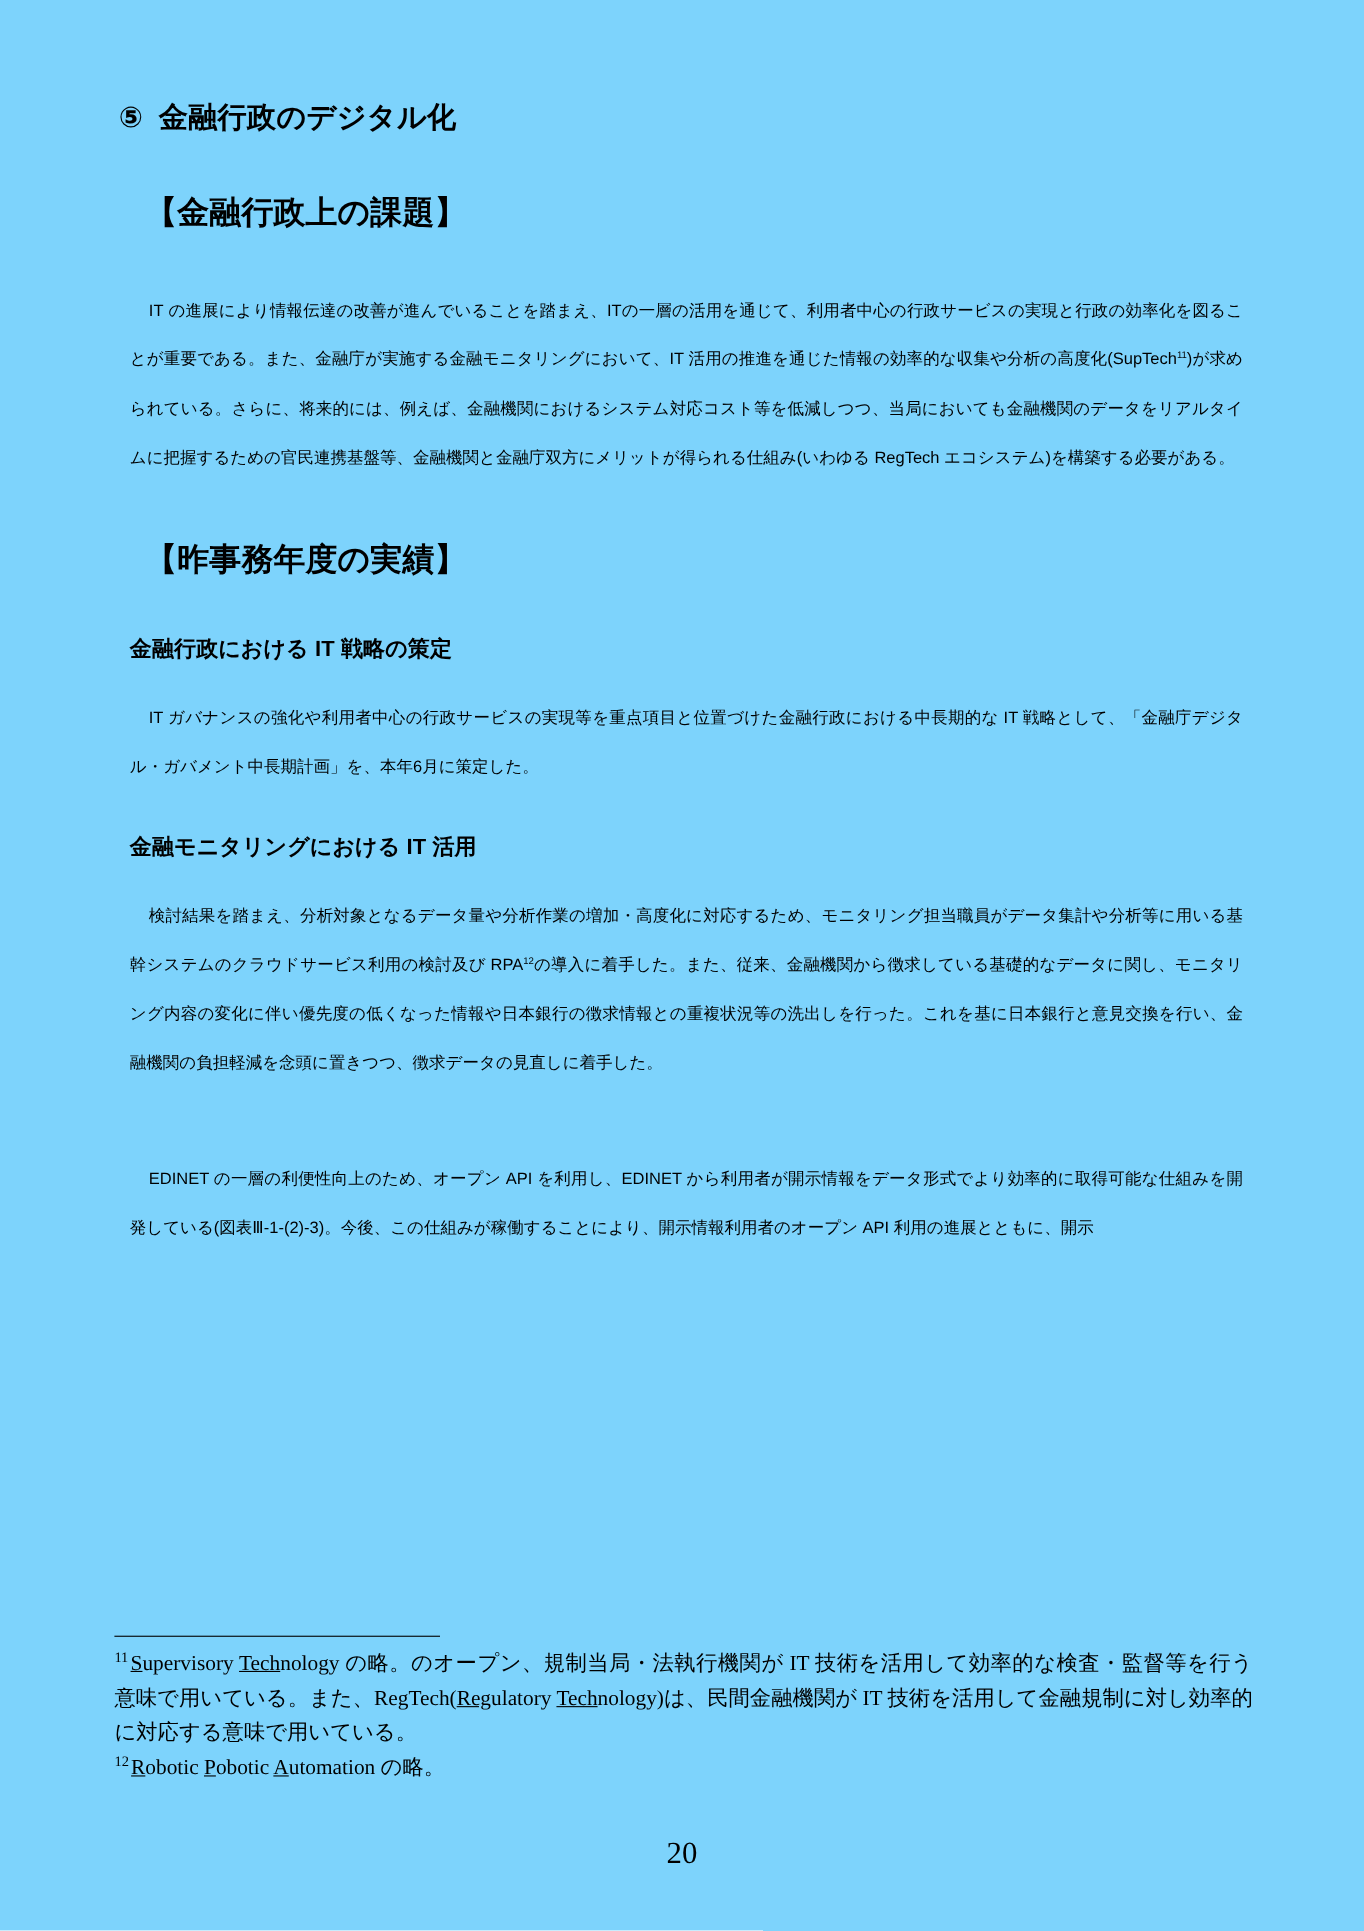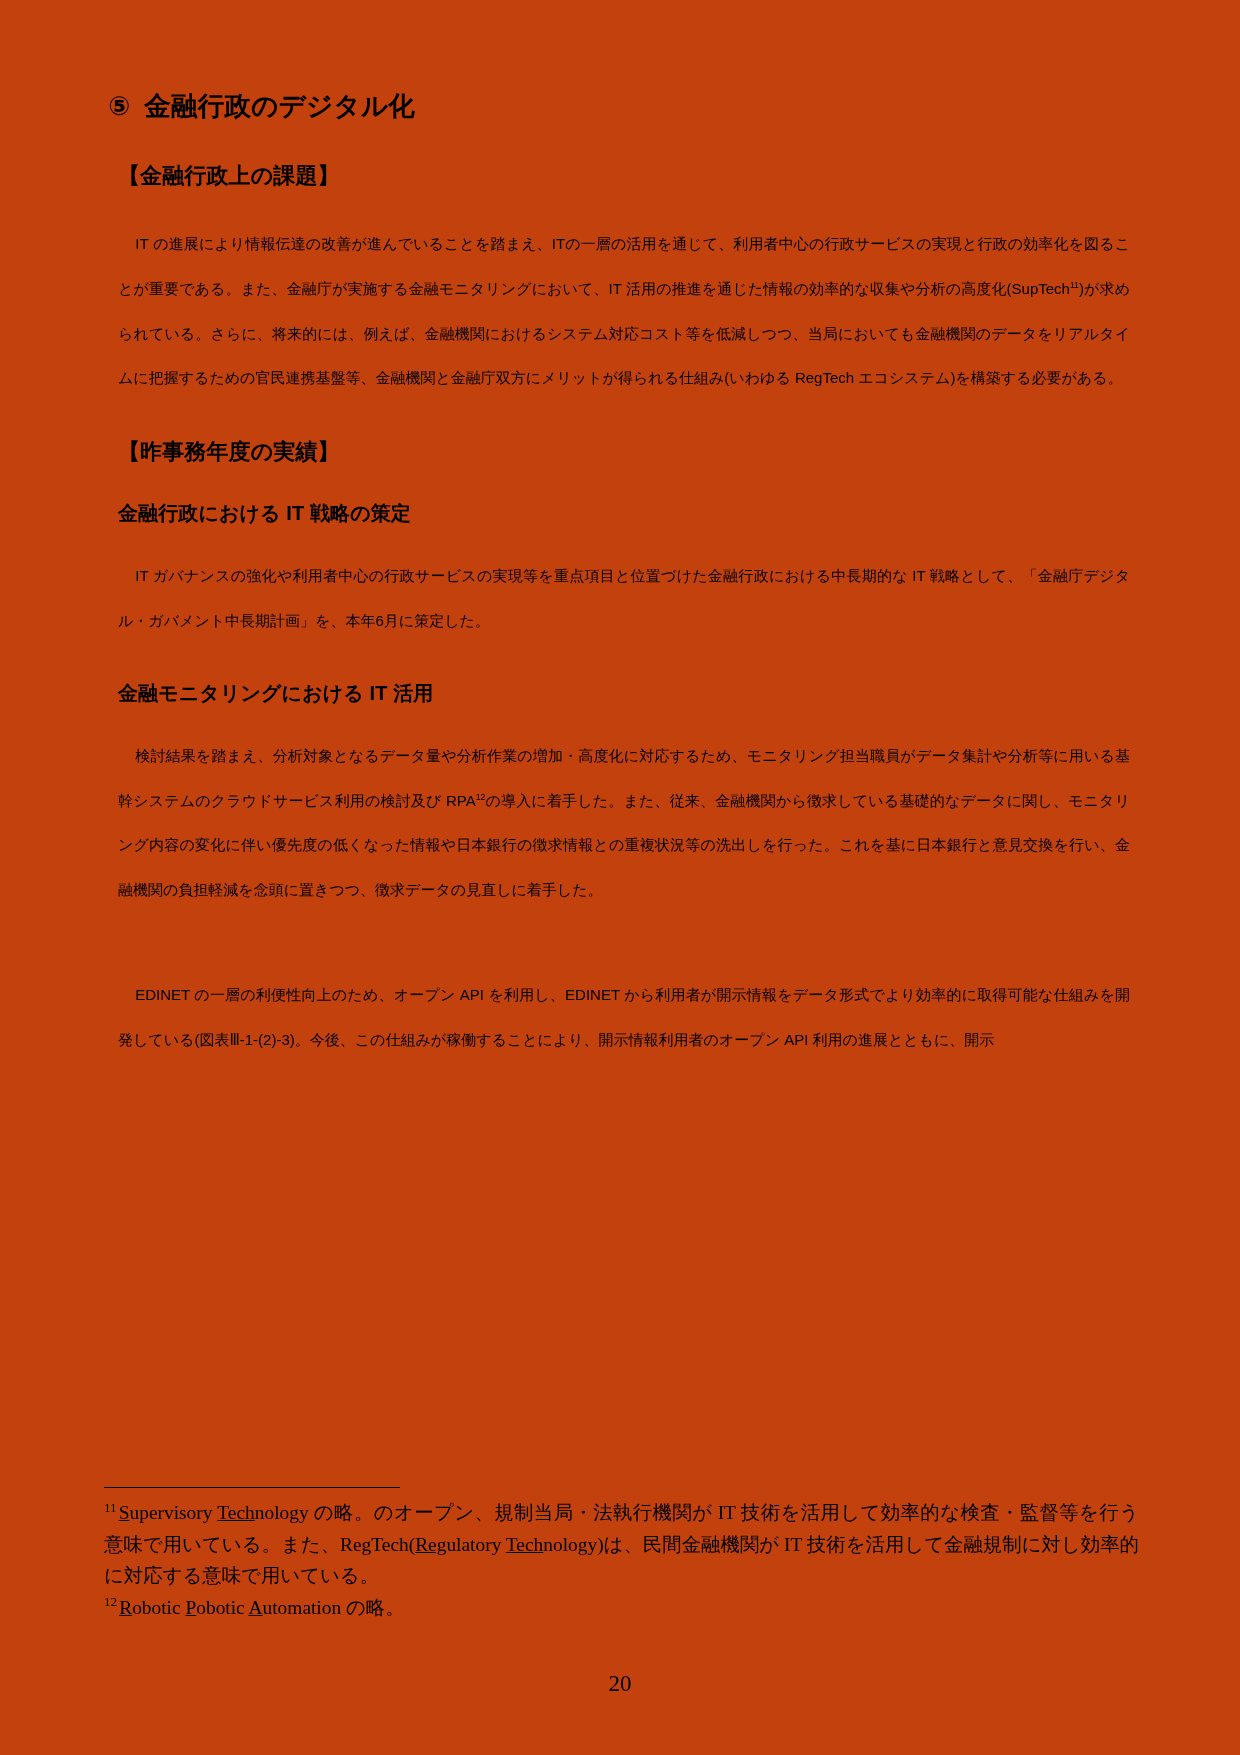--- a/index.html
+++ b/index.html
@@ -9,21 +9,21 @@
   }
   body {
     font-family: "Liberation Sans", "DejaVu Sans", sans-serif;
     color: #000000;
     -webkit-font-smoothing: antialiased;
   }
   .page {
     position: relative;
     width: 1240px;
     height: 1755px;
-    background: #c2410c;
+    background: #7dd3fc;
     overflow: hidden;
     box-sizing: border-box;
   }
   .content {
     position: absolute;
     left: 118px;
     top: 88px;
     width: 1012px;
   }
 
@@ -37,24 +37,24 @@
     white-space: nowrap;
   }
   .section-title .circled {
     font-size: 26px;
   }
   .section-title .title-text {
     margin-left: 14px;
   }
 
   .bracket-heading {
-    font-size: 22px;
+    font-size: 29px;
     font-weight: bold;
     line-height: 1.5;
-    margin: 0;
+    margin: 14px;
     letter-spacing: 0.005em;
   }
 
   .sub-heading {
     font-size: 20px;
     font-weight: bold;
     line-height: 1.5;
     margin: 0;
     letter-spacing: 0.005em;
   }
@@ -117,21 +117,21 @@
   .u { text-decoration: underline; }
 
   
   .page-number {
     position: absolute;
     left: 0;
     top: 1672px;
     width: 1240px;
     text-align: center;
     font-family: "Liberation Serif", "DejaVu Serif", serif;
-    font-size: 23px;
+    font-size: 28px;
     line-height: 1;
   }
 </style>
 </head>
 <body>
 
 <div class="page">
 
   <div class="content">
 

